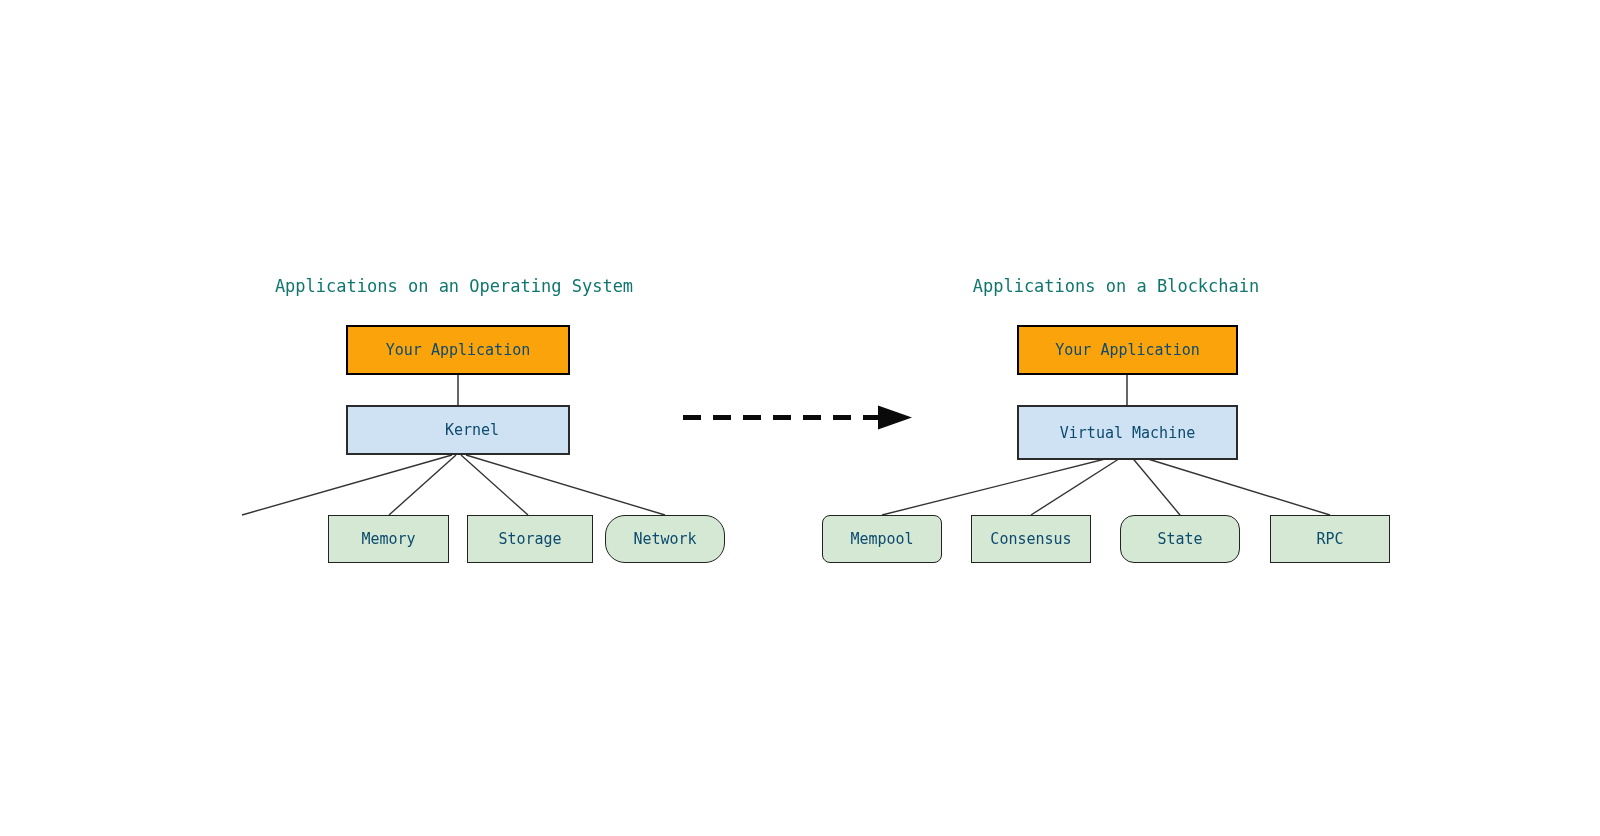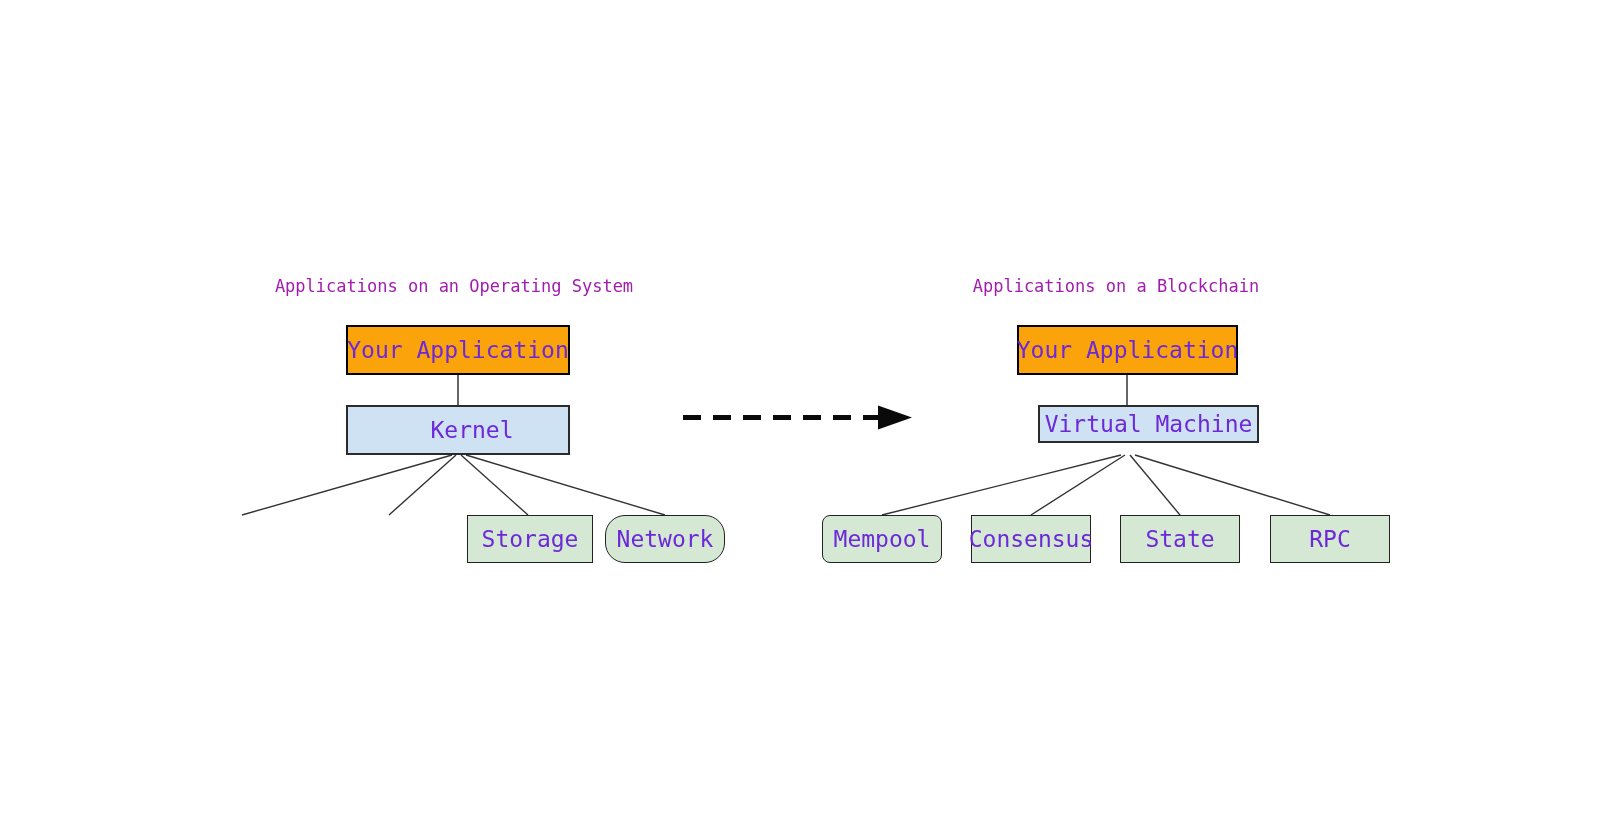--- a/index.html
+++ b/index.html
@@ -15,31 +15,31 @@
     overflow: hidden;
     font-family: "DejaVu Sans Mono", "Liberation Mono", monospace;
     color: #111111;
   }
   .diagram-title {
     position: absolute;
     font-size: 17px;
     line-height: 20px;
     text-align: center;
     white-space: nowrap;
-    color: #a21caf;
+    color: #0f766e;
   }
   .node {
     position: absolute;
     box-sizing: border-box;
     display: flex;
     align-items: center;
     justify-content: center;
-    font-size: 23px;
+    font-size: 15px;
     white-space: nowrap;
-    color: #6d28d9;
+    color: #0c4a6e;
   }
   .node.app {
     background: #FBA30B;
     border: 2px solid #000000;
   }
   .node.mid {
     background: #CFE2F3;
     border: 2px solid #2b2b2b;
   }
   .node.child {
@@ -85,27 +85,28 @@
       <polygon points="878,405.5 912,417.5 878,429.5" fill="#0a0a0a"></polygon>
     </g>
   </svg>
 
   <div class="diagram-title" style="left:273px; top:276px; width:362px;">Applications on an Operating System</div>
 
   <div class="node app" style="left:346px; top:325px; width:224px; height:50px;">Your Application</div>
 
   <div class="node mid" style="left:346px; top:405px; width:224px; height:50px;padding-left:28px;">Kernel</div>
 
+  <div class="node child" style="left:328px; width:121px;">Memory</div>
   <div class="node child" style="left:467px; width:126px;">Storage</div>
   <div class="node child" style="left:605px; width:120px;border-radius:20px;">Network</div>
 
   <div class="diagram-title" style="left:965px; top:276px; width:302px;text-align:center;">Applications on a Blockchain</div>
 
   <div class="node app" style="left:1017px; top:325px; width:221px; height:50px;">Your Application</div>
 
-  <div class="node mid" style="left:1038px; top:405px; width:221px; height:38px;">Virtual Machine</div>
+  <div class="node mid" style="left:1017px; top:405px; width:221px; height:55px;">Virtual Machine</div>
 
   <div class="node child" style="left:822px; width:120px;border-radius:8px;">Mempool</div>
   <div class="node child" style="left:971px; width:120px;">Consensus</div>
-  <div class="node child" style="left:1120px; width:120px;">State</div>
+  <div class="node child" style="left:1120px; width:120px;border-radius:14px;">State</div>
   <div class="node child" style="left:1270px; width:120px;">RPC</div>
 
 </div>
 
 </body></html>

